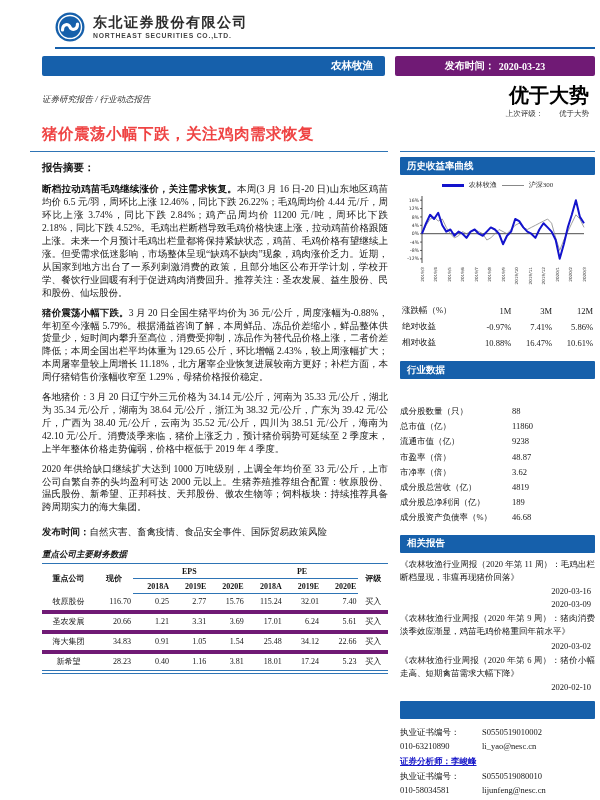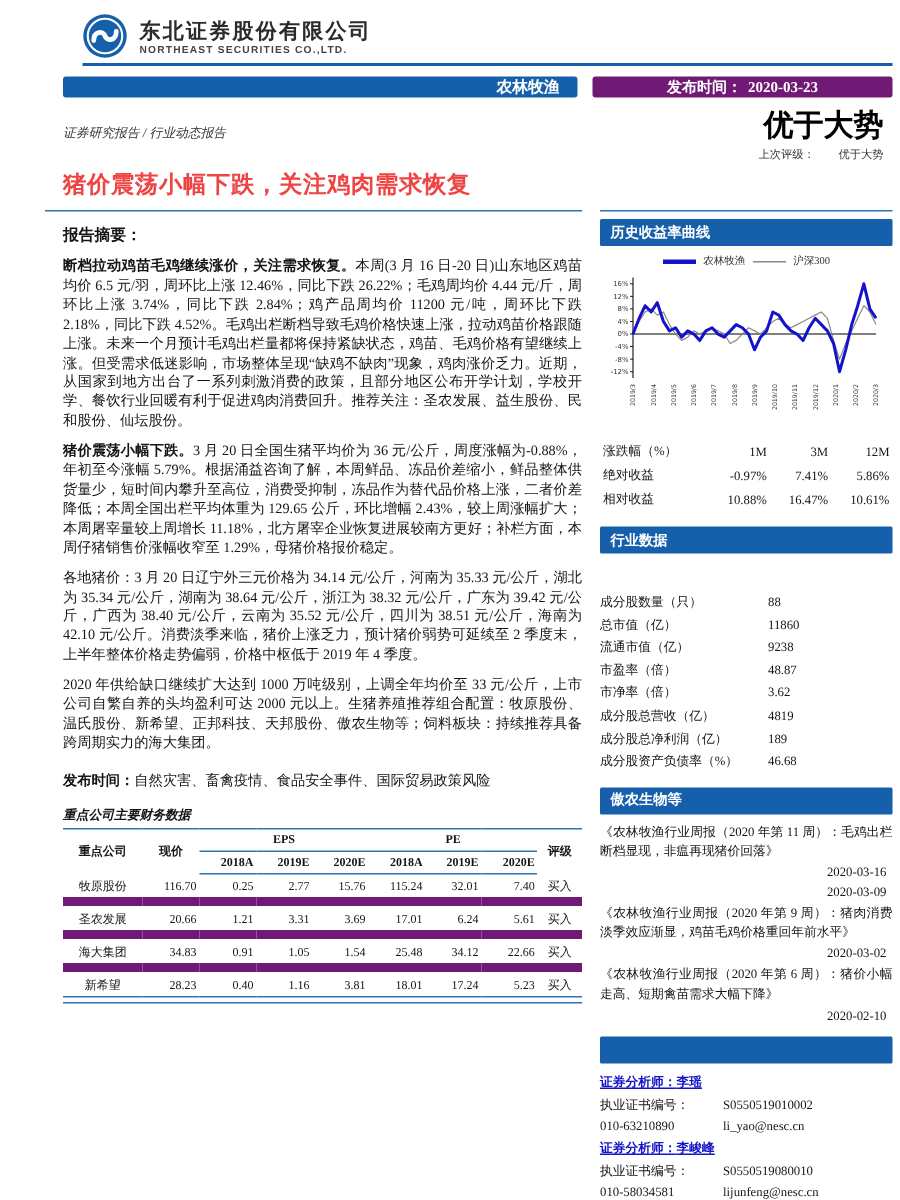--- a/index.html
+++ b/index.html
@@ -47,21 +47,21 @@
   .risk { margin-top:12px; }
 
   
   .table-title { font-size:8.5px; font-weight:bold; font-style:italic; margin:10px 0 2px; }
   .stock-table { width:100%; border-collapse:collapse; font-size:8px; border-top:1.5px solid #2E74B5; }
   .stock-table th, .stock-table td { padding:2.5px 2px; text-align:right; font-weight:normal; }
   .stock-table th { font-weight:bold; }
   .stock-table .c { text-align:center; }
   .stock-table .grp { border-bottom:1px solid #2E74B5; text-align:center; }
   .stock-table thead tr:last-child th { border-bottom:1.5px solid #2E74B5; }
-  .stock-table tbody tr { border-bottom:6px solid #701a75; }
+  .stock-table tbody tr { border-bottom:4px solid #701a75; }
   .stock-table tbody tr:last-child { border-bottom:1px solid #2E74B5; }
   .dbl-rule { border-top:1.5px solid #2E74B5; margin-top:2.5px; }
 
   
   .sec-header { background:#1660AB; color:#fff; font-weight:bold; font-size:9.5px;
                 padding:2.5px 7px; margin-bottom:5px; border-radius:1px;font-family:Liberation Mono, monospace; }
   .chart-block { margin-bottom:6px; }
   .legend { display:flex; justify-content:center; align-items:center; gap:5px; font-size:7px; color:#333; margin:3px 0 1px; }
   .leg-sample { width:22px; height:3px; background:#1313CC; display:inline-block; }
   .leg-sample.gray { height:1px; background:#888; }
@@ -312,21 +312,21 @@
         <div class="kv-row">
             <span class="kv-label">成分股总净利润（亿）</span>
             <span class="kv-value">189</span>
           </div>
         <div class="kv-row">
             <span class="kv-label">成分股资产负债率（%）</span>
             <span class="kv-value">46.68</span>
           </div>
       </div>
 
-      <div class="sec-header">傲农生物等</div>
+      <div class="sec-header">相关报告</div>
       <div>
         <div class="report-item">
           <div class="report-title">《农林牧渔行业周报（2020 年第 11 周）：毛鸡出栏断档显现，非瘟再现猪价回落》</div>
           <div class="report-date">2020-03-16</div>
         </div>
         <div class="report-item">
           <div class="report-date">2020-03-09</div>
         </div>
         <div class="report-item">
           <div class="report-title">《农林牧渔行业周报（2020 年第 9 周）：猪肉消费淡季效应渐显，鸡苗毛鸡价格重回年前水平》</div>
@@ -334,23 +334,20 @@
         </div>
         <div class="report-item">
           <div class="report-title">《农林牧渔行业周报（2020 年第 6 周）：猪价小幅走高、短期禽苗需求大幅下降》</div>
           <div class="report-date">2020-02-10</div>
         </div>
       </div>
 
       <div class="blue-box"></div>
 
       <div class="analyst">
-        <div class="analyst-name-row">
-          <span>证券分析师：</span><span>李瑶</span>
-        </div>
         <div class="analyst-row">
             <span class="a-l">执业证书编号：</span>
             <span>S0550519010002</span>
           </div>
         <div class="analyst-row">
             <span class="a-l">010-63210890</span>
             <span>li_yao@nesc.cn</span>
           </div>
       </div>
 

